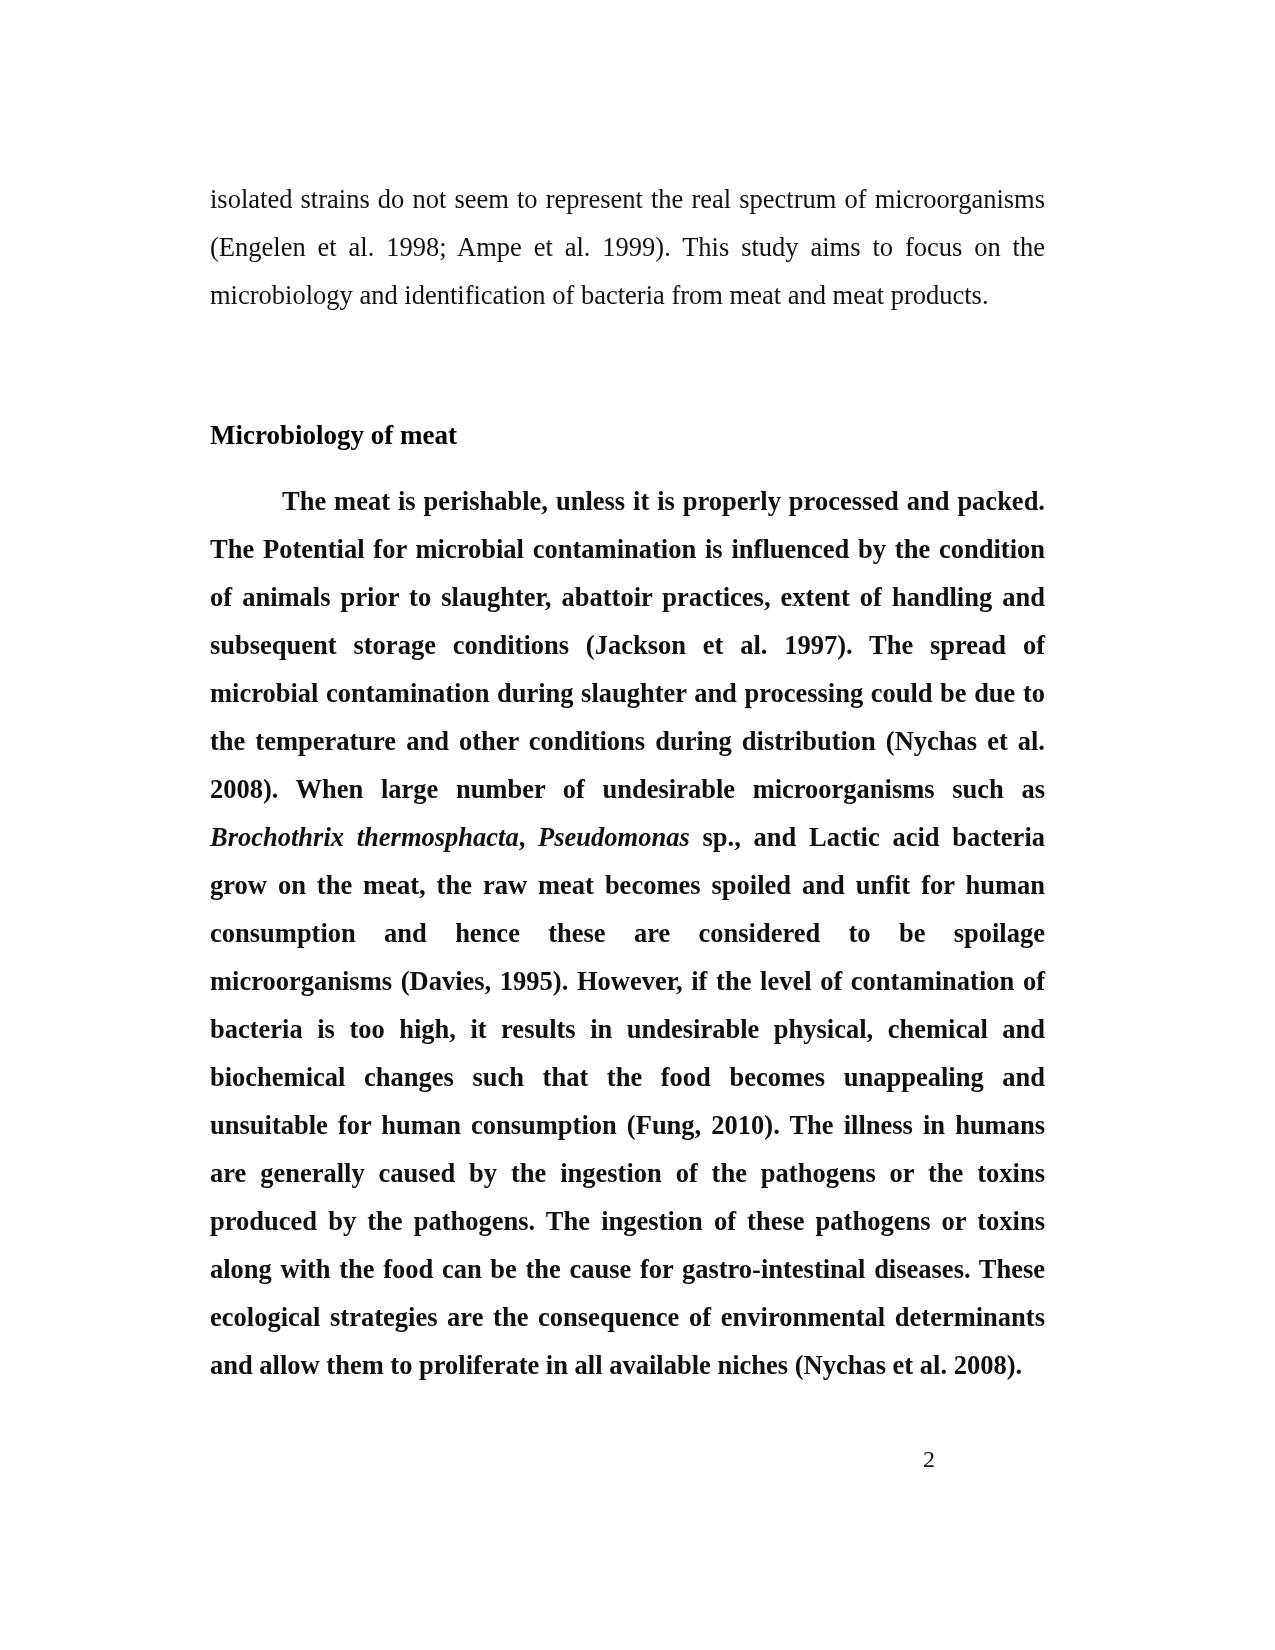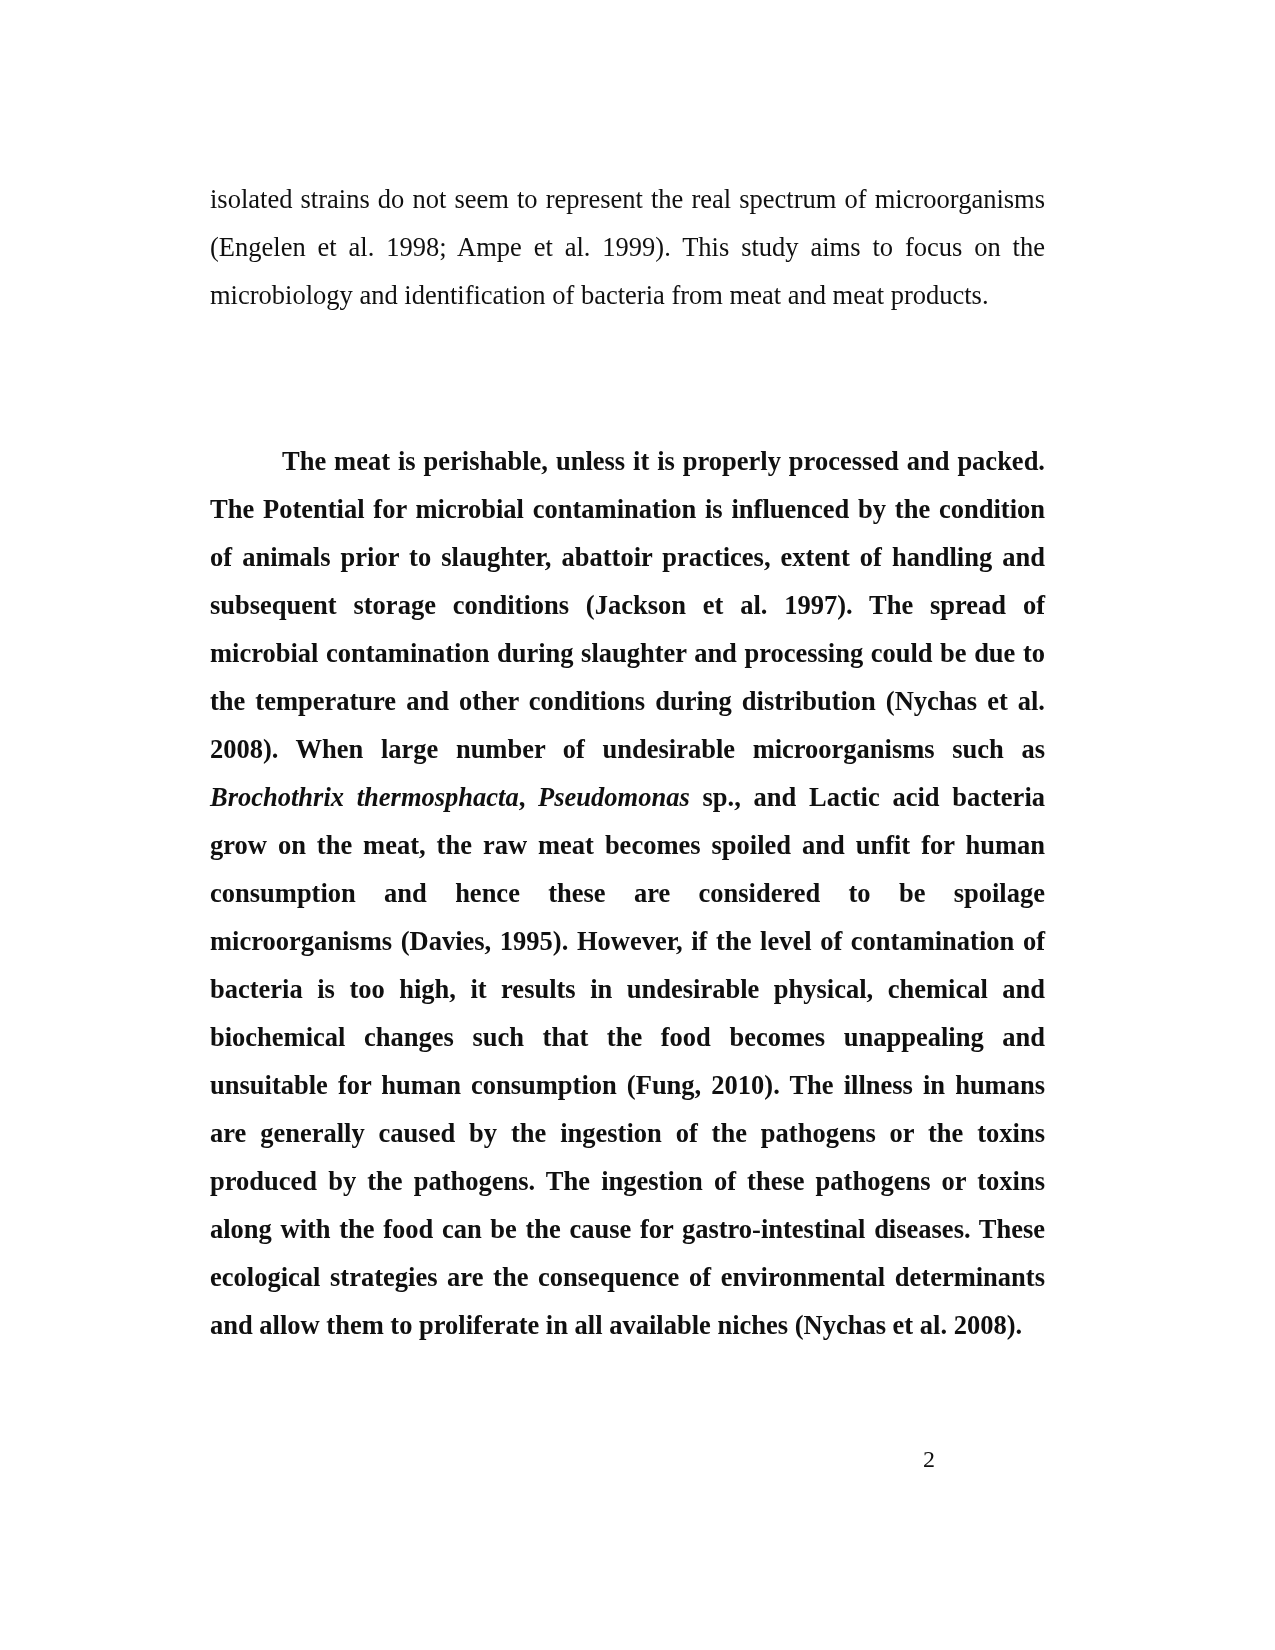--- a/index.html
+++ b/index.html
@@ -68,20 +68,21 @@
 <body>
 
 <div class="page">
 
   <div class="content">
 
     <p class="body-text">isolated strains do not seem to represent the real spectrum of microorganisms (Engelen et al. 1998; Ampe et al. 1999).  This study aims to focus on the microbiology and identification of bacteria from meat and meat products.</p>
 
     <div class="gap-after-p1"></div>
 
+    <h2 class="section-heading">Microbiology of meat</h2>
 
     <div class="gap-after-heading"></div>
 
     <p class="body-text indented"><span>The meat is perishable, unless it is properly processed and packed. The Potential for microbial contamination is influenced by the condition of animals prior to slaughter, abattoir practices, extent of handling and subsequent storage conditions (Jackson et al. 1997). The spread of microbial contamination during slaughter and processing could be due to the temperature and other conditions during distribution (Nychas et al. 2008). When large number of undesirable microorganisms such as </span><span class="italic">Brochothrix thermosphacta</span><span>, </span><span class="italic">Pseudomonas</span><span> sp., and Lactic acid bacteria grow on the meat, the raw meat becomes spoiled and unfit for human consumption and hence these are considered to be spoilage microorganisms (Davies, 1995).  However, if the level of contamination of bacteria is too high, it results in undesirable physical, chemical and biochemical changes such that the food becomes unappealing and unsuitable for human consumption (Fung, 2010). The illness in humans are generally caused by the ingestion of the pathogens or the toxins produced by the pathogens. The ingestion of these pathogens or toxins along with the food can be the cause for gastro-intestinal diseases. These ecological strategies are the consequence of environmental determinants and allow them to proliferate in all available niches (Nychas et al. 2008).</span></p>
 
   </div>
 
   <div class="page-number">2</div>
 
 </div>

